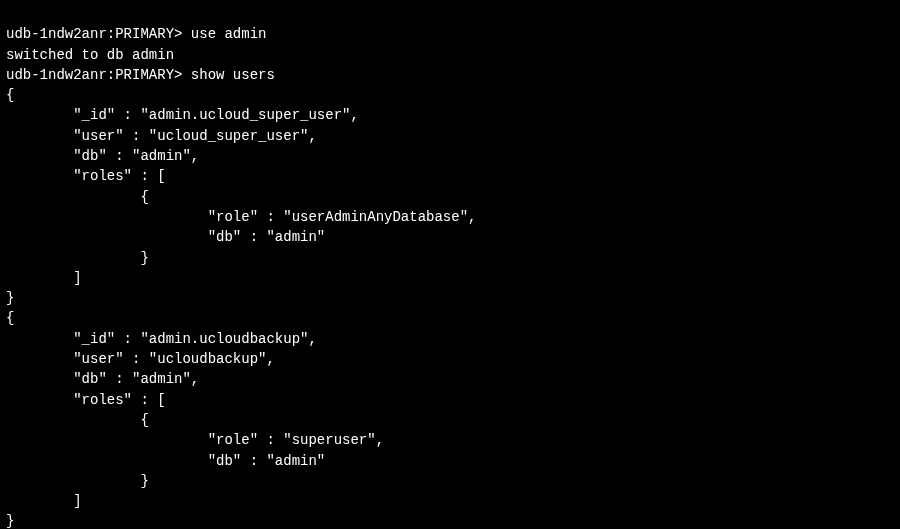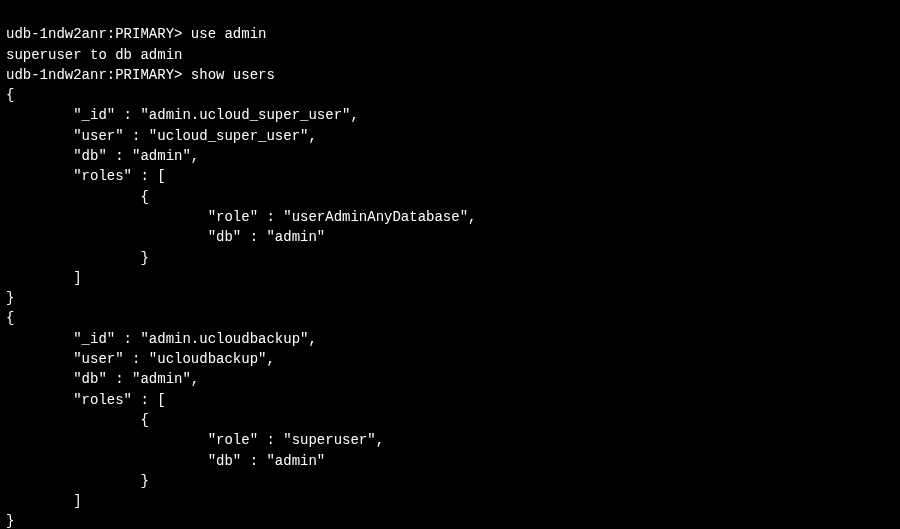--- a/index.html
+++ b/index.html
@@ -17,21 +17,21 @@
     .terminal {
       padding: 4px 6px;
       white-space: pre;
     }
   </style>
 </head>
 <body>
 
 <div class="terminal">
 <span>udb-1ndw2anr:PRIMARY&gt; use admin</span>
-<span>superuser to db admin</span>
+<span>switched to db admin</span>
 <span>udb-1ndw2anr:PRIMARY&gt; show users</span>
 <span>{</span>
 <span>        "_id" : "admin.ucloud_super_user",</span>
 <span>        "user" : "ucloud_super_user",</span>
 <span>        "db" : "admin",</span>
 <span>        "roles" : [</span>
 <span>                {</span>
 <span>                        "role" : "userAdminAnyDatabase",</span>
 <span>                        "db" : "admin"</span>
 <span>                }</span>

